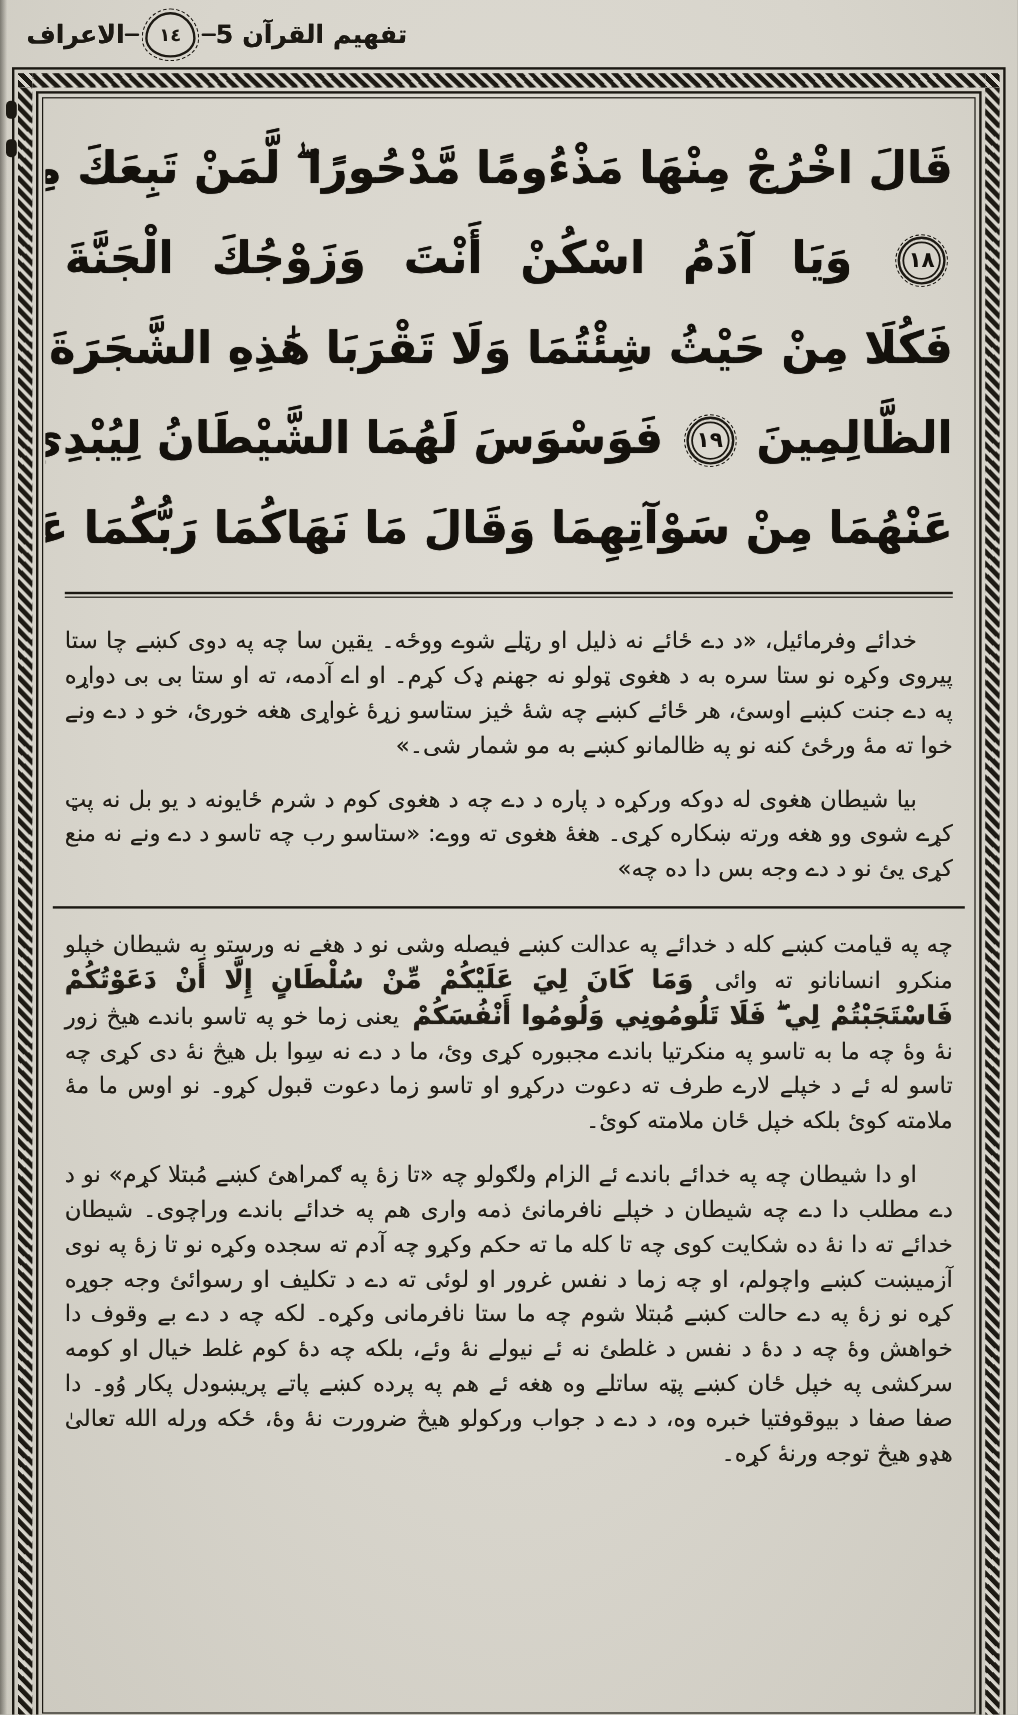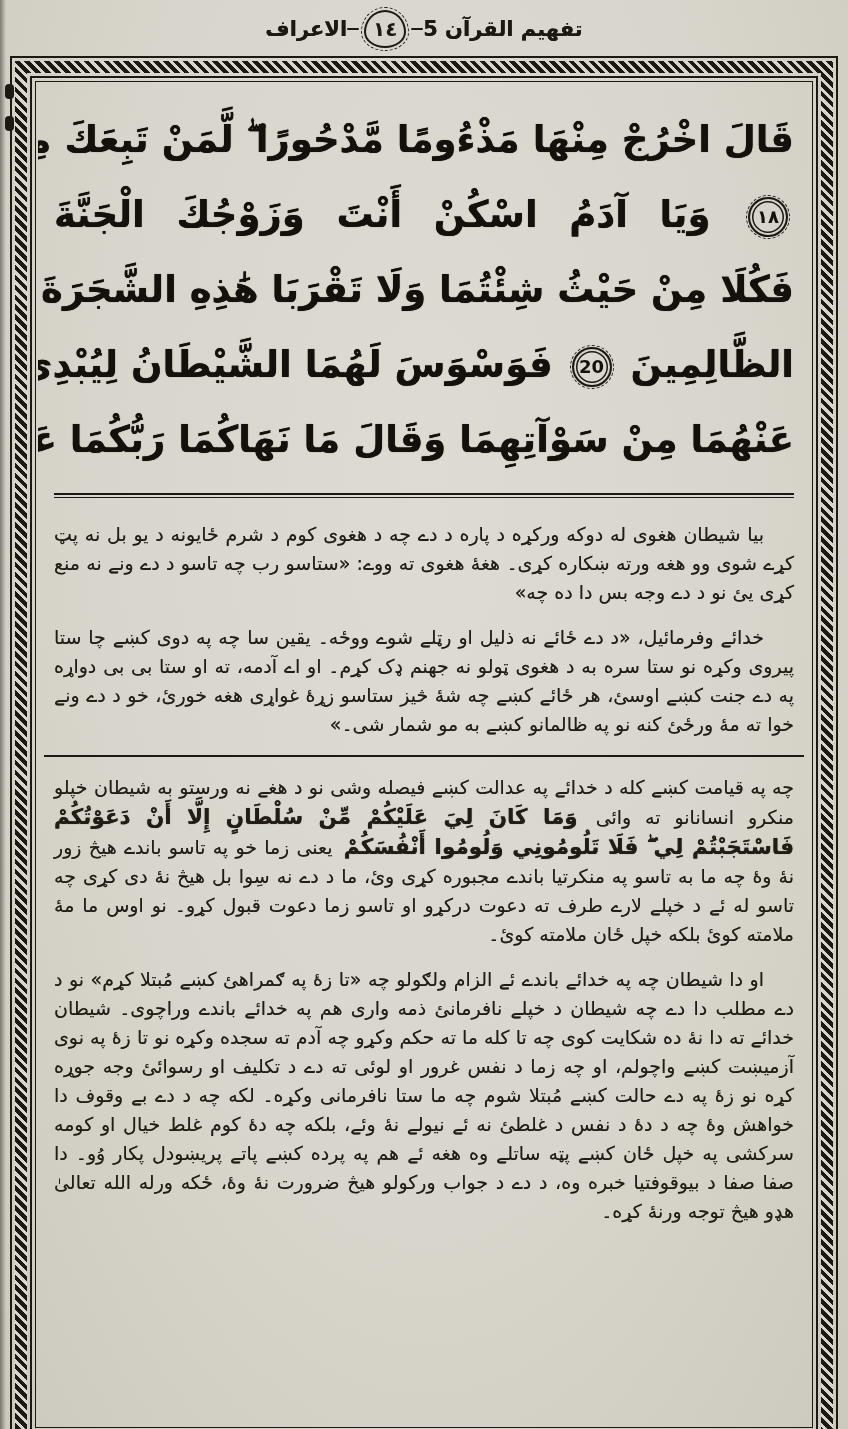--- a/index.html
+++ b/index.html
@@ -18,38 +18,38 @@
     color:var(--ink);
     overflow:hidden;
   }
   .scan-edge-left{
     position:absolute;left:0;top:0;bottom:0;width:6px;
     background:linear-gradient(90deg, rgba(20,18,12,.45), rgba(20,18,12,0));
   }
   
   .header{
     position:absolute;top:6px;left:22px;right:22px;height:46px;
-    display:flex;align-items:center;justify-content:center;
+    display:flex;align-items:center;justify-content:flex-start;
     direction:ltr;
   }
   .surah-name,.book-title{
     font-size:21px;font-weight:bold;letter-spacing:0;
     text-shadow:0 0 .5px currentColor;
   }
   .medallion{display:flex;align-items:center;gap:5px;}
   .medallion::before,.medallion::after{
     content:"";width:12px;height:2px;background:var(--ink);border-radius:2px;
   }
   .medallion-core{
     width:42px;height:38px;
     border:2px solid var(--ink);
     border-radius:50% 50% 50% 50% / 58% 58% 42% 42%;
     outline:1px dashed var(--ink);outline-offset:2px;
     display:flex;align-items:center;justify-content:center;
-    font-size:20px;font-weight:bold;
+    font-size:15px;font-weight:bold;
     background:var(--paper);
   }
   
   .frame-outer{
     position:absolute;left:10px;right:10px;top:56px;bottom:-24px;
     border:2px solid var(--ink);
   }
   .frame-braid{
     position:absolute;inset:3px;
     border:12px solid transparent;
@@ -150,34 +150,34 @@
               <span>١٨</span>
             </span>
           <span>وَيَا آدَمُ اسْكُنْ أَنْتَ وَزَوْجُكَ الْجَنَّةَ</span>
         </div>
         <div class="q-line">
           <span>فَكُلَا مِنْ حَيْثُ شِئْتُمَا وَلَا تَقْرَبَا هَٰذِهِ الشَّجَرَةَ فَتَكُونَا مِنَ</span>
         </div>
         <div class="q-line">
           <span>الظَّالِمِينَ</span>
           <span class="ayah-num">
-              <span>20</span>
+              <span>١٩</span>
             </span>
           <span>فَوَسْوَسَ لَهُمَا الشَّيْطَانُ لِيُبْدِيَ لَهُمَا مَا وُورِيَ</span>
         </div>
         <div class="q-line">
           <span>عَنْهُمَا مِنْ سَوْآتِهِمَا وَقَالَ مَا نَهَاكُمَا رَبُّكُمَا عَنْ هَٰذِهِ الشَّجَرَةِ</span>
         </div>
       </section>
 
       <div class="divider"></div>
 
       <section class="translation" dir="rtl">
+        <p class="para indent">خدائے وفرمائیل، «د دے ځائے نه ذلیل او رټلے شوے ووځه۔ یقین سا چه په دوی کښے چا ستا پیروی وکړه نو ستا سره به د هغوی ټولو نه جهنم ډک کړم۔ او اے آدمه، ته او ستا بی بی دواړه په دے جنت کښے اوسئ، هر ځائے کښے چه شهٔ څیز ستاسو زړهٔ غواړی هغه خورئ، خو د دے ونے خوا ته مهٔ ورځئ کنه نو په ظالمانو کښے به مو شمار شی۔»</p>
         <p class="para indent">بیا شیطان هغوی له دوکه ورکړه د پاره د دے چه د هغوی کوم د شرم ځایونه د یو بل نه پټ کړے شوی وو هغه ورته ښکاره کړی۔ هغهٔ هغوی ته ووے: «ستاسو رب چه تاسو د دے ونے نه منع کړی یئ نو د دے وجه بس دا ده چه»</p>
-        <p class="para indent">خدائے وفرمائیل، «د دے ځائے نه ذلیل او رټلے شوے ووځه۔ یقین سا چه په دوی کښے چا ستا پیروی وکړه نو ستا سره به د هغوی ټولو نه جهنم ډک کړم۔ او اے آدمه، ته او ستا بی بی دواړه په دے جنت کښے اوسئ، هر ځائے کښے چه شهٔ څیز ستاسو زړهٔ غواړی هغه خورئ، خو د دے ونے خوا ته مهٔ ورځئ کنه نو په ظالمانو کښے به مو شمار شی۔»</p>
       </section>
 
       <div class="divider heavy"></div>
 
       <section class="footnote" dir="rtl">
         <p class="para">
           <span>چه په قیامت کښے کله د خدائے په عدالت کښے فیصله وشی نو د هغے نه ورستو به شیطان خپلو منکرو انسانانو ته وائی</span>
           <span class="arabic-quote">وَمَا كَانَ لِيَ عَلَيْكُمْ مِّنْ سُلْطَانٍ إِلَّا أَنْ دَعَوْتُكُمْ فَاسْتَجَبْتُمْ لِي ۖ فَلَا تَلُومُونِي وَلُومُوا أَنْفُسَكُمْ</span>
           <span>یعنی زما خو په تاسو باندے هیڅ زور نهٔ وهٔ چه ما به تاسو په منکرتیا باندے مجبوره کړی وئ، ما د دے نه سِوا بل هیڅ نهٔ دی کړی چه تاسو له ئے د خپلے لارے طرف ته دعوت درکړو او تاسو زما دعوت قبول کړو۔ نو اوس ما مهٔ ملامته کوئ بلکه خپل ځان ملامته کوئ۔</span>
         </p>

